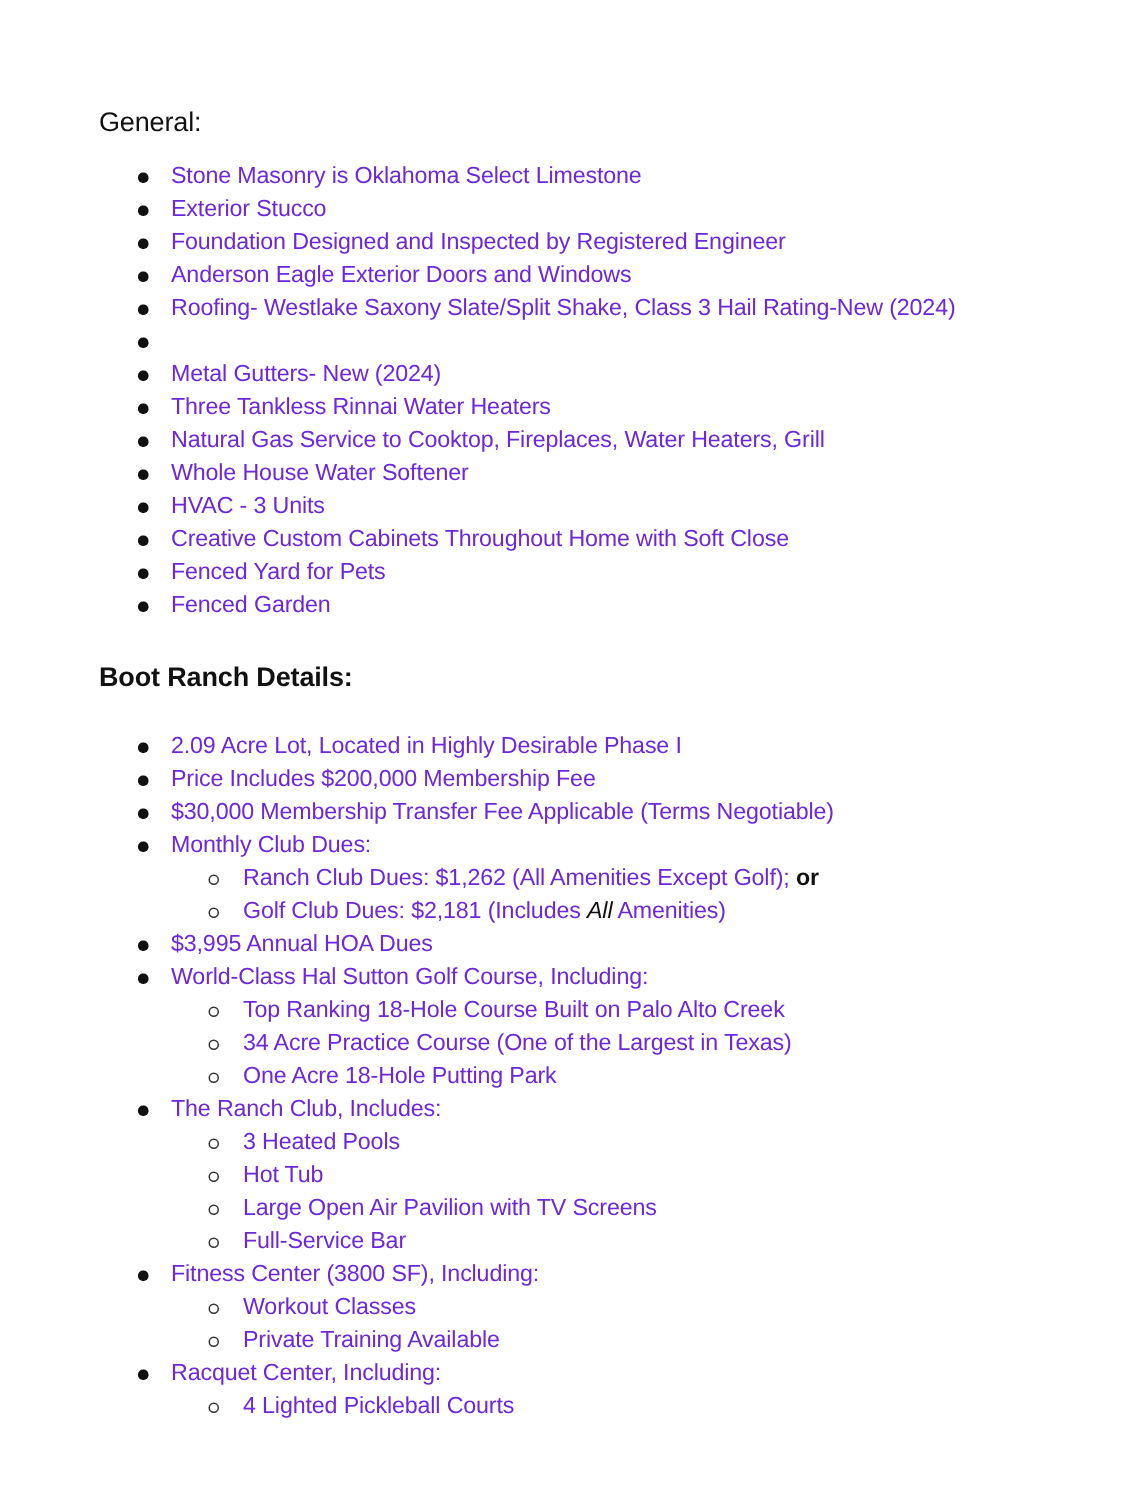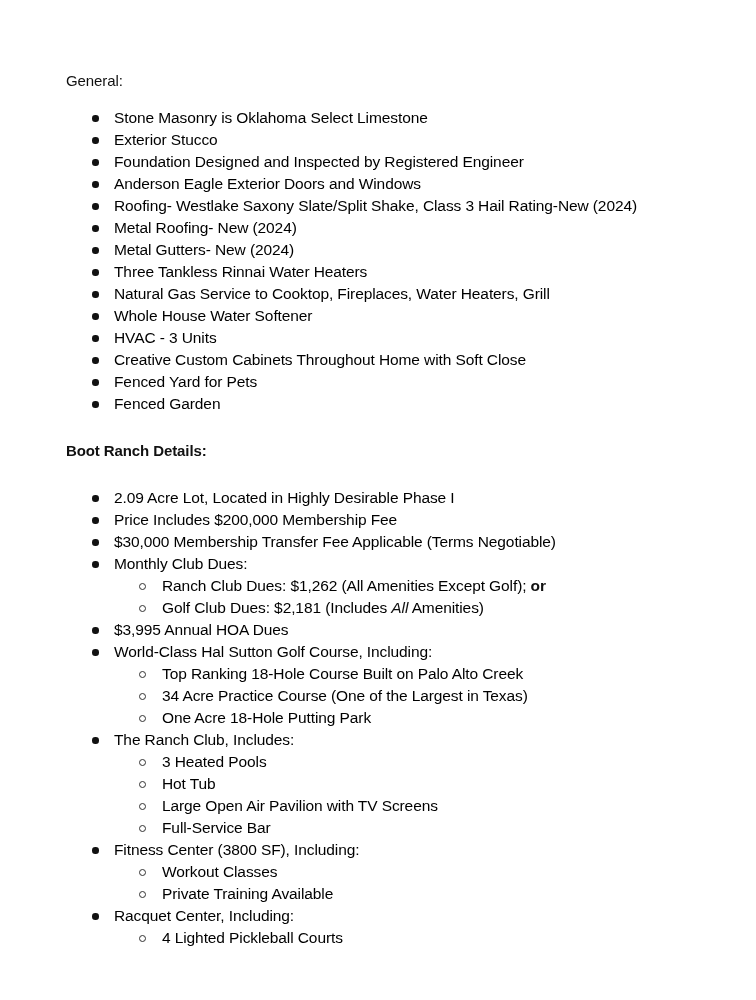--- a/index.html
+++ b/index.html
@@ -6,21 +6,21 @@
     body {
       width: 756px; height: 1000px; overflow: hidden; position: relative;
       font-family: "Liberation Sans", sans-serif;
       color: #111111;
       font-size: 15.5px;
       -webkit-font-smoothing: antialiased;
     }
     .page { position: absolute; left: 0; top: 0; width: 756px; height: 1000px; }
     .heading {
       position: absolute; left: 66px;
-      font-size: 15px; line-height: 22px; letter-spacing: -0.1px;
+      font-size: 18px; line-height: 22px; letter-spacing: -0.1px;
     }
     .heading.general { top: 70px; font-weight: normal; }
     .heading.boot { top: 440px; font-weight: bold; }
     ul { list-style: none; margin: 0; padding: 0; position: absolute; left: 0; width: 756px; }
     ul.general-list { top: 107px; }
     ul.boot-list { top: 463px; margin-top: 24px; }
     li.l1 {
       position: relative; padding-left: 114px; line-height: 22px; height: 22px;
       white-space: nowrap; letter-spacing: -0.1px; font-weight: 500;
     }
@@ -29,38 +29,38 @@
       border-radius: 50%; background: #111111;
     }
     li.l2 {
       position: relative; padding-left: 162px; line-height: 22px; height: 22px;
       white-space: nowrap; letter-spacing: -0.1px;
     }
     li.l2 .bullet {
       position: absolute; left: 139px; top: 8px; width: 5px; height: 5px;
       border-radius: 50%; border: 1px solid #333333; background: transparent;
     }
-    .txt { color: #000000; }
+    .txt { color: #6d28d9; }
     b.em-bold { font-weight: bold; text-align: center; }
     i.em-bi { font-weight: normal; font-style: italic; }
   </style>
 </head>
 <body>
 
 <div class="page">
 
   <div class="heading general">General:</div>
 
   <ul class="general-list">
     <li class="l1"><span class="bullet"></span><span class="txt">Stone Masonry is Oklahoma Select Limestone</span></li>
     <li class="l1"><span class="bullet"></span><span class="txt">Exterior Stucco</span></li>
     <li class="l1"><span class="bullet"></span><span class="txt">Foundation Designed and Inspected by Registered Engineer</span></li>
     <li class="l1"><span class="bullet"></span><span class="txt">Anderson Eagle Exterior Doors and Windows</span></li>
     <li class="l1"><span class="bullet"></span><span class="txt">Roofing- Westlake Saxony Slate/Split Shake, Class 3 Hail Rating-New (2024)</span></li>
-    <li class="l1"><span class="bullet"></span><span class="txt">Metal Roofing- New (2024)</span></li>
+    <li class="l1"><span class="bullet"></span></li>
     <li class="l1"><span class="bullet"></span><span class="txt">Metal Gutters- New (2024)</span></li>
     <li class="l1"><span class="bullet"></span><span class="txt">Three Tankless Rinnai Water Heaters</span></li>
     <li class="l1"><span class="bullet"></span><span class="txt">Natural Gas Service to Cooktop, Fireplaces, Water Heaters, Grill</span></li>
     <li class="l1"><span class="bullet"></span><span class="txt">Whole House Water Softener</span></li>
     <li class="l1"><span class="bullet"></span><span class="txt">HVAC - 3 Units</span></li>
     <li class="l1"><span class="bullet"></span><span class="txt">Creative Custom Cabinets Throughout Home with Soft Close</span></li>
     <li class="l1"><span class="bullet"></span><span class="txt">Fenced Yard for Pets</span></li>
     <li class="l1"><span class="bullet"></span><span class="txt">Fenced Garden</span></li>
   </ul>
 

